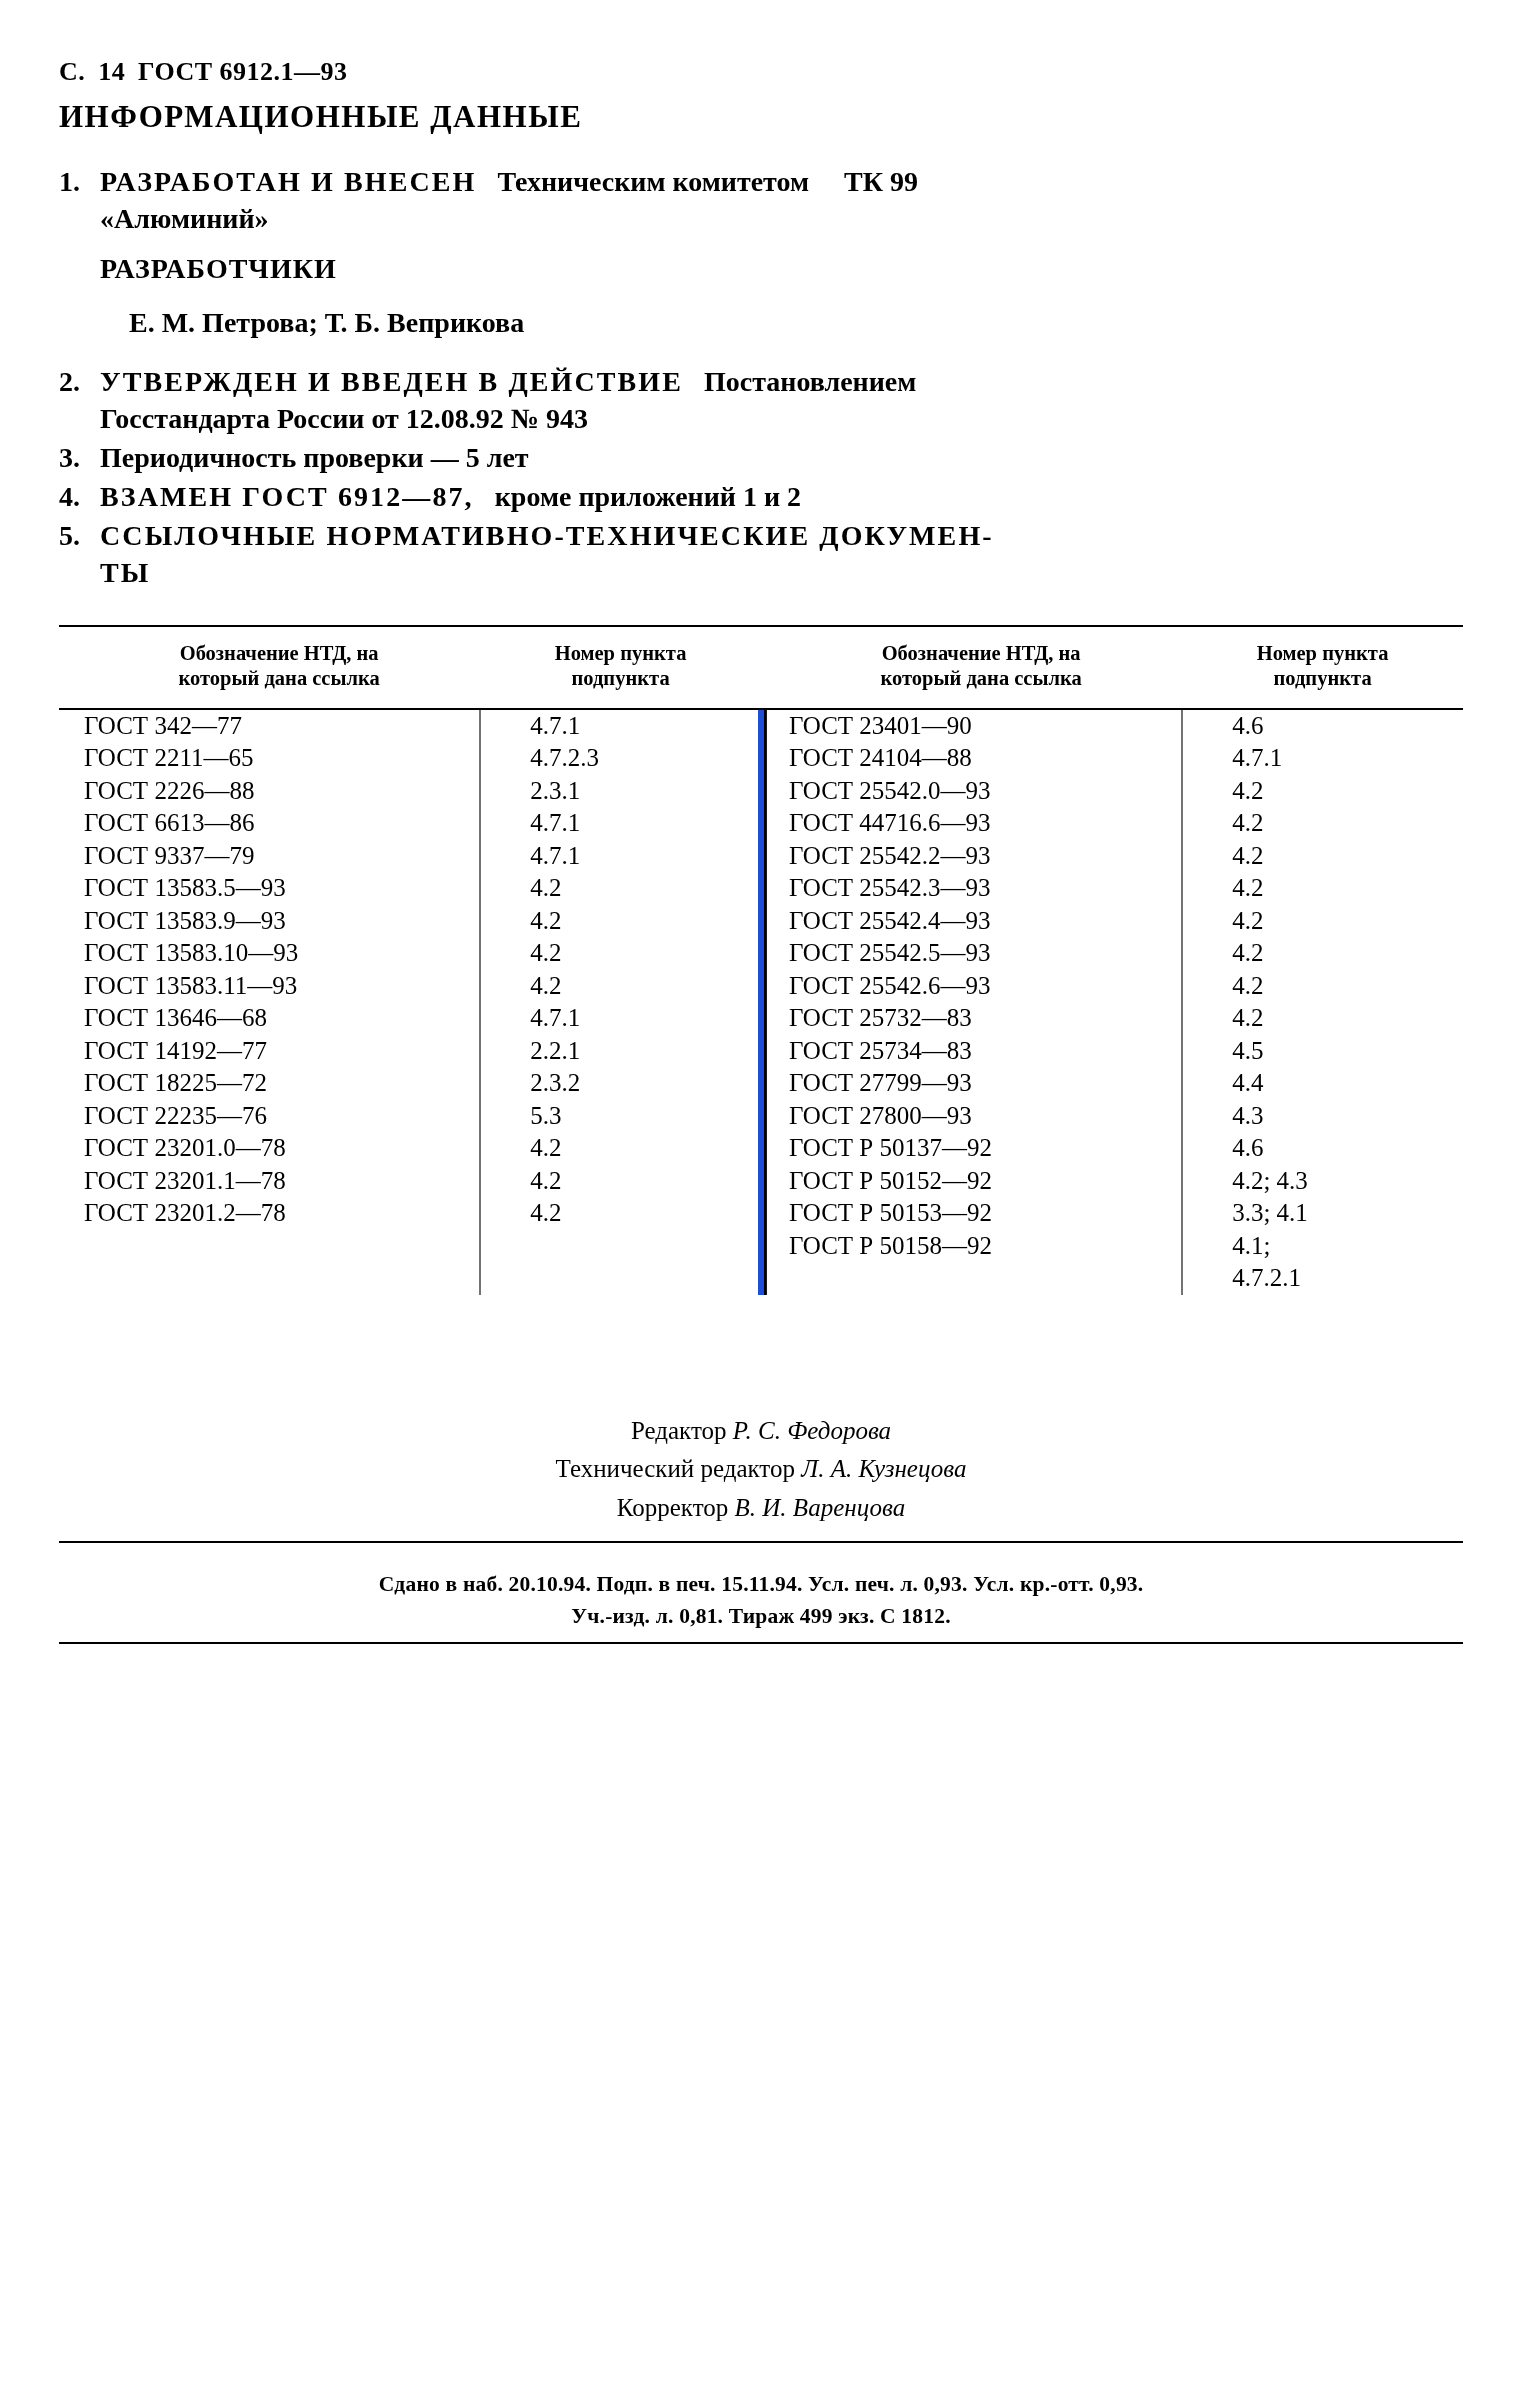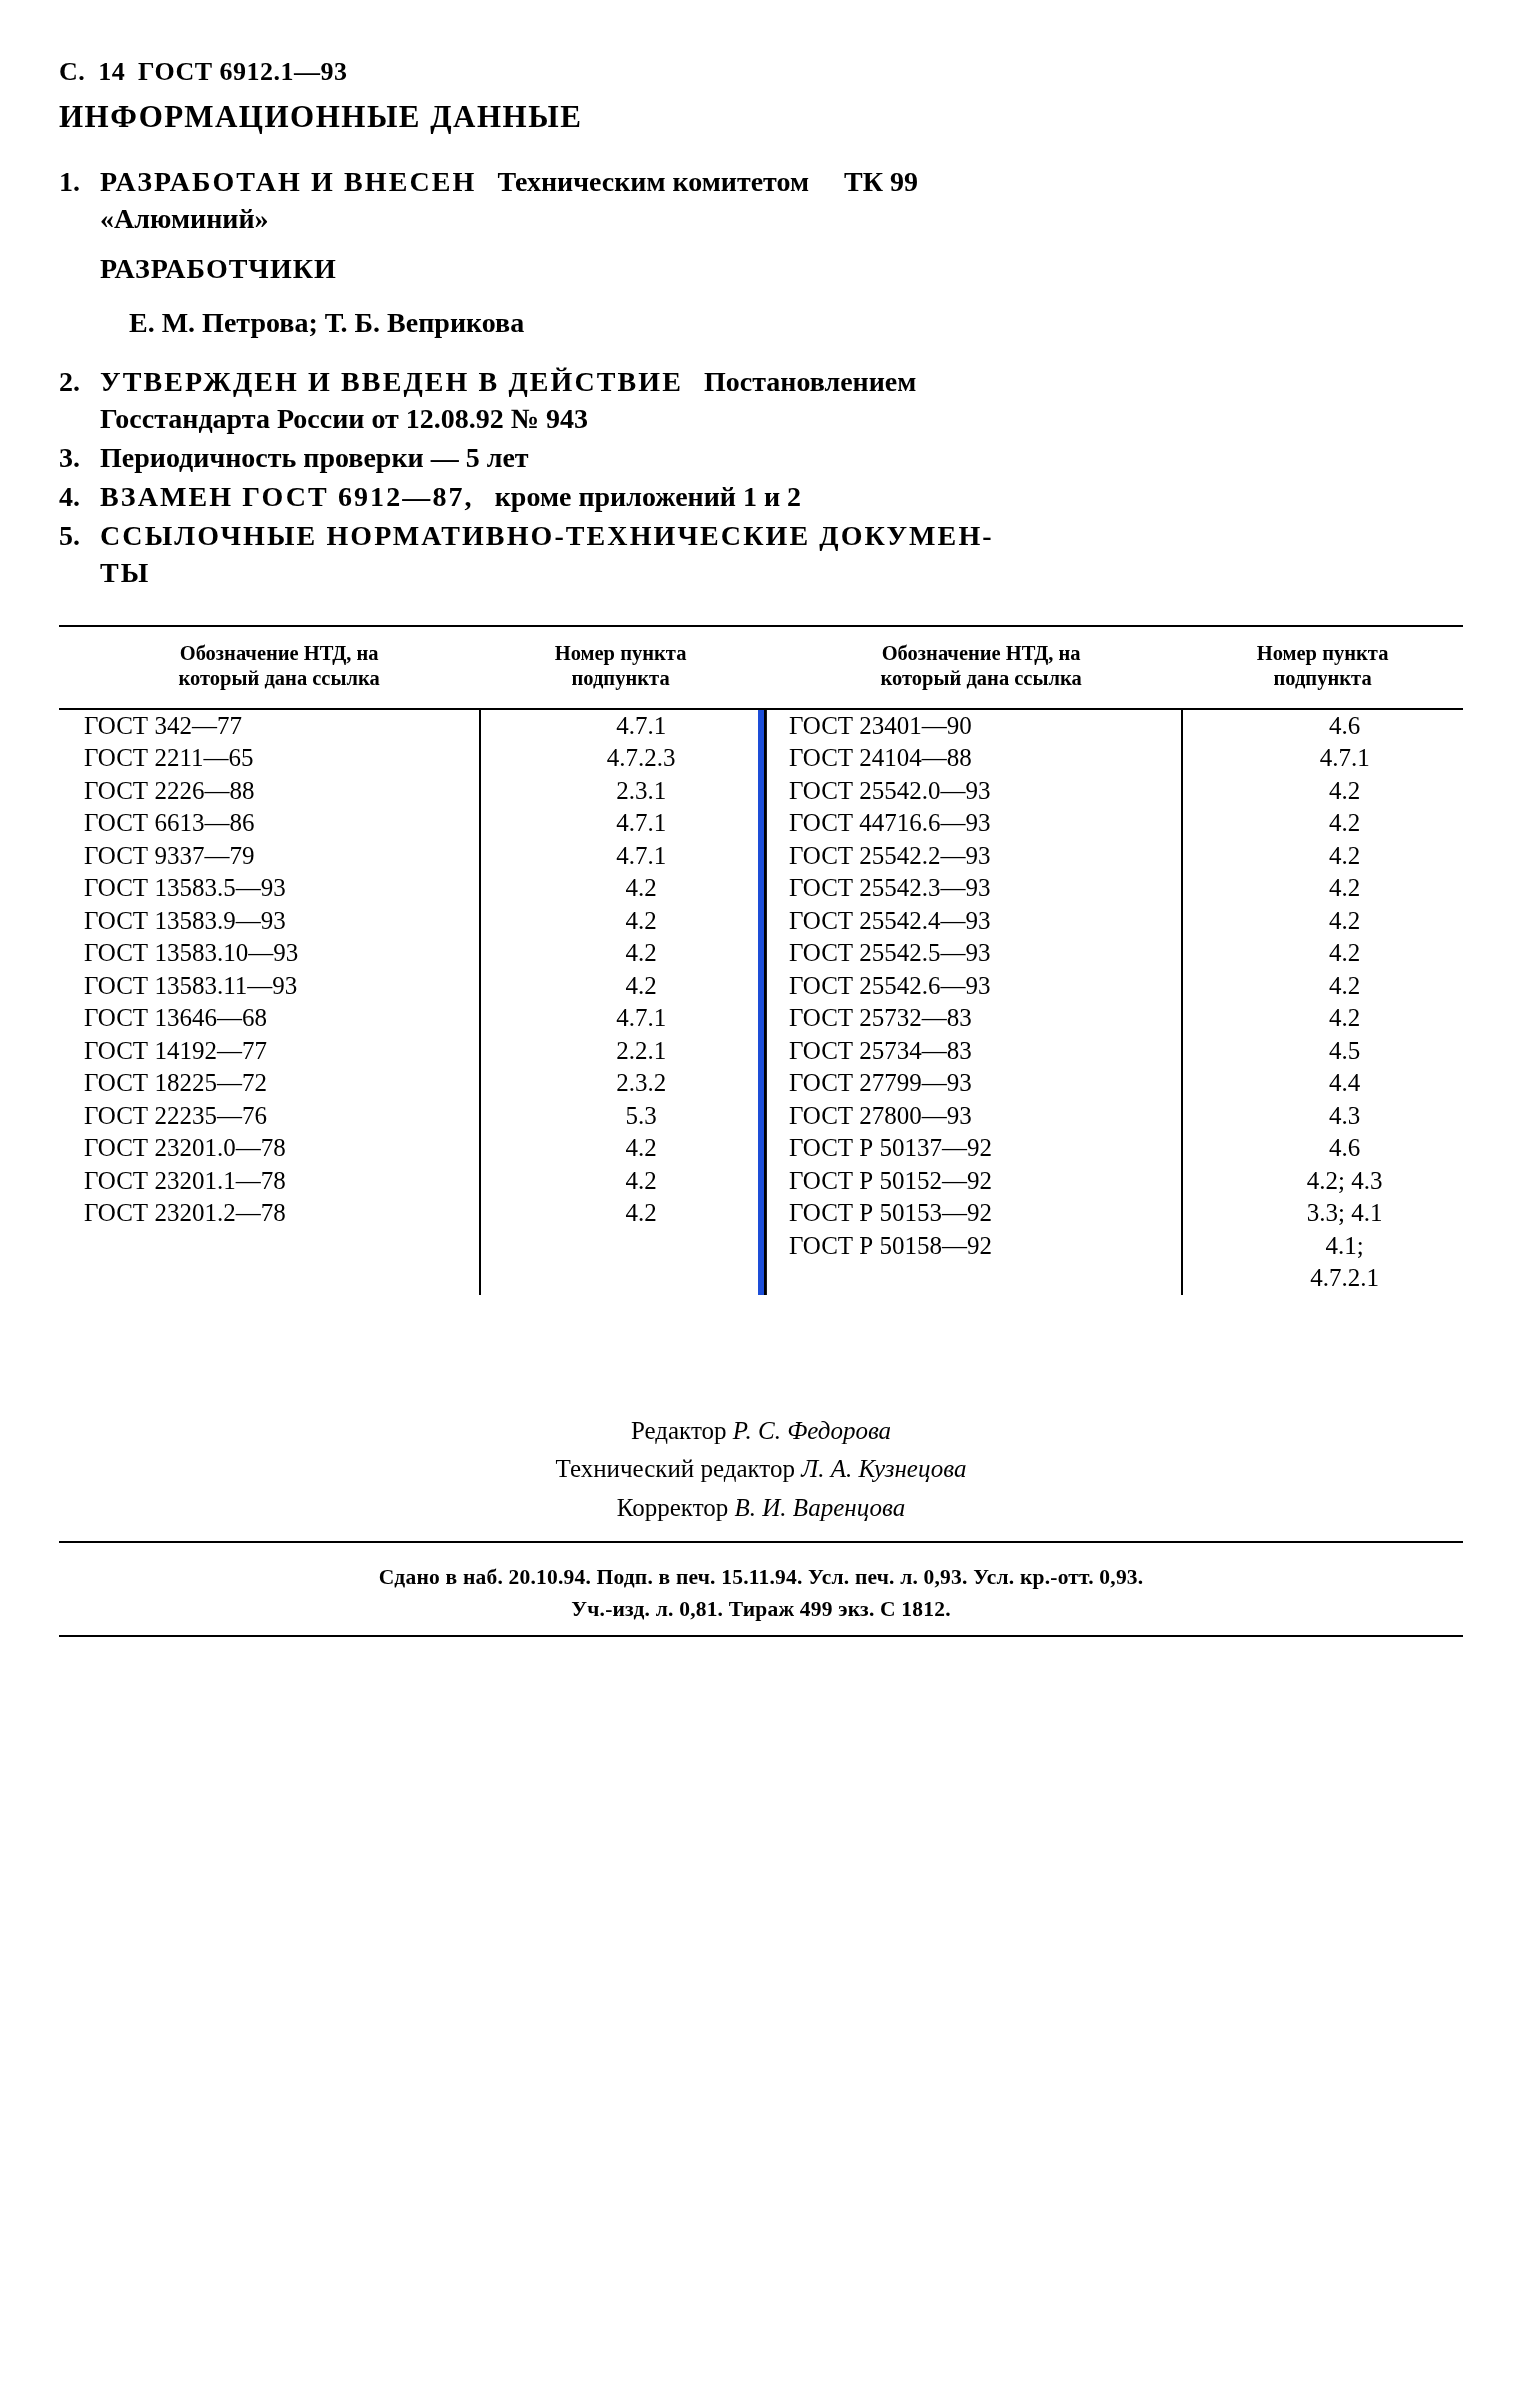--- a/index.html
+++ b/index.html
@@ -105,22 +105,21 @@
     padding: 0 5.9px;
     vertical-align: top;
     line-height: 1.30;
   }
   .col-desig { width: 30%; padding-left: 25px !important; }
   .col-num   { width: 20%; }
   .col-desig2{ width: 30%; padding-left: 25px !important; }
   .col-num2  { width: 20%; }
 
   .vline-single {
-    border-left: 2px solid #000000;
-    text-align: center;
+    border-left: 2px solid #737373;
   }
   .vline-double {
     border-left: 6px solid #1d4ed8;
     box-shadow: inset 4.9px 0 0 -2px #000;
   }
 
   .cell-num { padding-left: 49px !important; }
   .cell-num2 { padding-left: 49px !important; }
 
   .tbl-body td { padding-top: 9.8px; padding-bottom: 9.8px; }
@@ -135,21 +134,21 @@
   .credits .it { font-style: italic; text-align: center; }
 
   .imprint {
     margin-top: 33px;
     font-size: 21.5px;
     font-weight: bold;
     text-align: center;
     line-height: 1.45;
     letter-spacing: 0.2px;
   }
-  .imprint-rule-top { border-top: 2px solid #000; margin-top: 13.7px; padding-top: 19px;}
+  .imprint-rule-top { border-top: 2px solid #000; margin-top: 13.7px; padding-top: 26px;}
   .bottom-rule { border-top: 2px solid #000; margin-top: 9.8px; }
   .publisher {
     margin-top: 11.7px;
     font-size: 21.5px;
     font-weight: bold;
     text-align: center;
     line-height: 1.45;
   }
 </style>
 </head>

